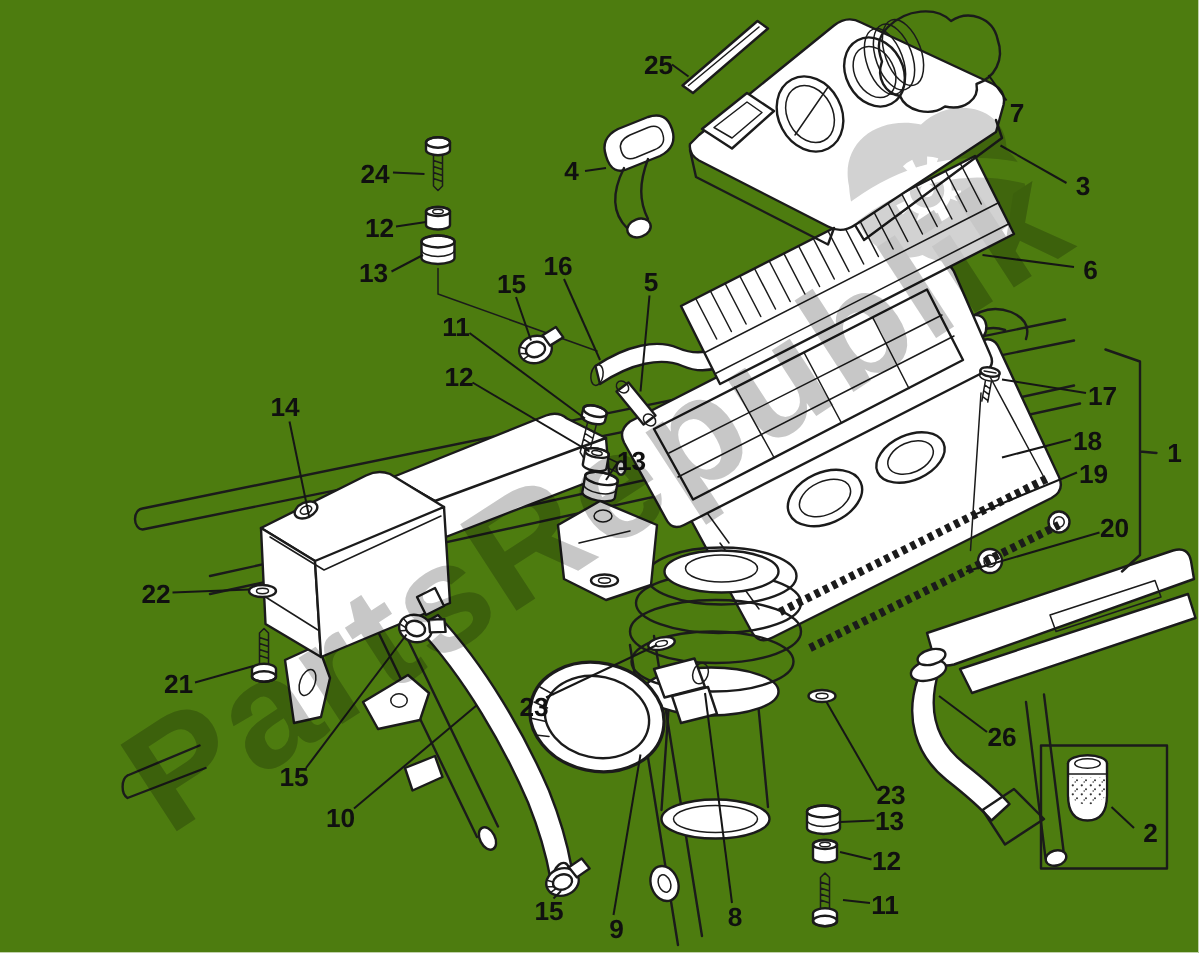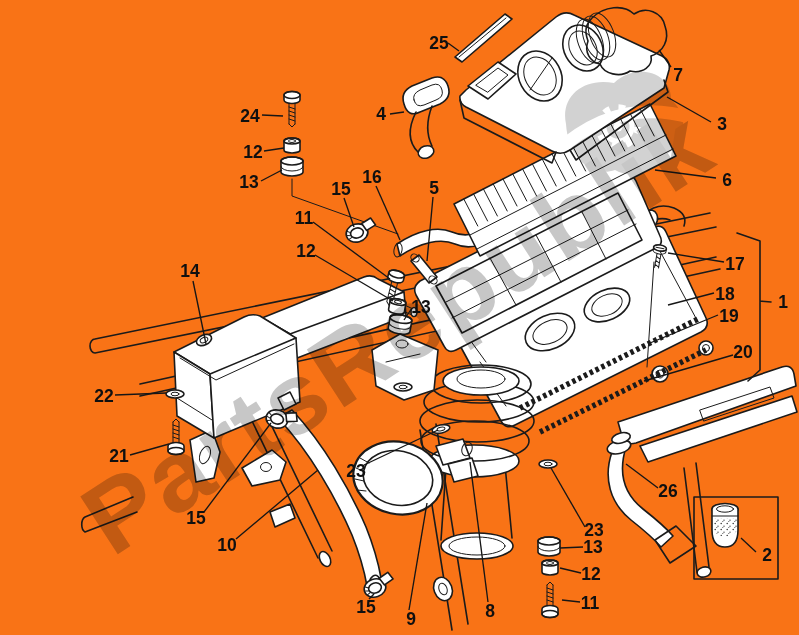--- a/index.html
+++ b/index.html
@@ -1,16 +1,16 @@
 <!DOCTYPE html>
 <html><head>
 <meta charset="utf-8">
 <style>
   html,body{margin:0;padding:0;background:#fff;}
-  #stage{position:relative;width:799px;height:635px;background:#f97316;overflow:hidden;}
+  #stage{position:relative;width:799px;height:635px;background:#4d7c0f;overflow:hidden;}
   svg{display:block;}
   .ln{fill:none;stroke:#1b1b1b;stroke-width:1.6;stroke-linecap:round;stroke-linejoin:round;}
   .lnf{fill:#fff;stroke:#1b1b1b;stroke-width:1.6;stroke-linecap:round;stroke-linejoin:round;}
   .thin{stroke-width:1;}
   .thick{stroke-width:2.2;}
   .bead{fill:none;stroke:#1b1b1b;stroke-width:5.5;stroke-dasharray:3.5 3;stroke-linecap:butt;}
   .lead{fill:none;stroke:#161616;stroke-width:1.35;}
   .callout{font-family:"Liberation Sans",sans-serif;font-size:17.5px;font-weight:700;fill:#101010;text-anchor:middle;}
   .wmtext{font-family:"Liberation Sans",sans-serif;font-size:100px;font-weight:700;letter-spacing:2px;fill:#c7c7c7;}
   .wmwhite{stroke:#ffffff;fill:none;}

